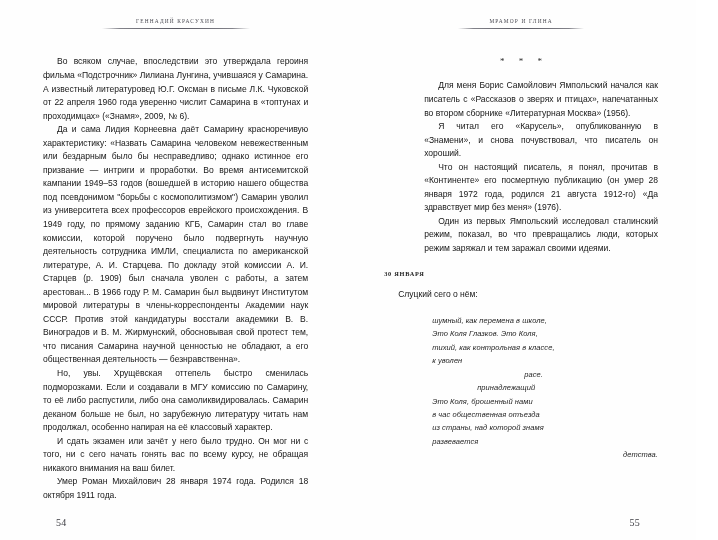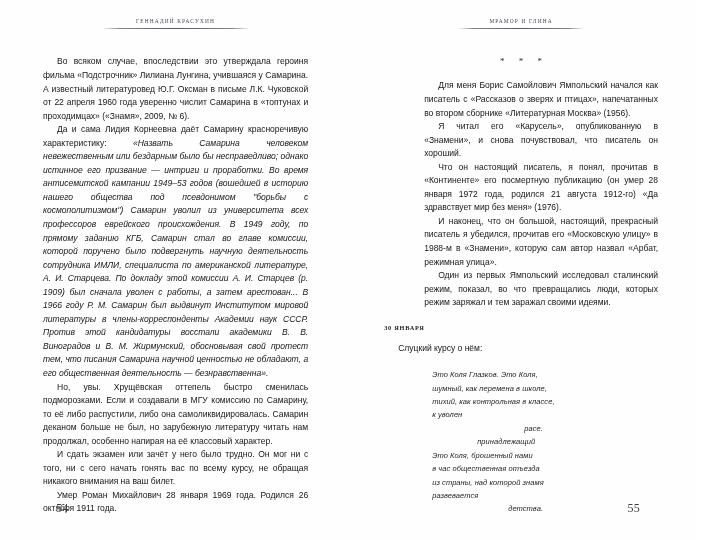--- a/index.html
+++ b/index.html
@@ -69,21 +69,20 @@
     text-align: justify;
     color: #161616;
     letter-spacing: -0.02px;
   }
   .body p {
     margin: 0;
     text-indent: 14px;
   }
 
   .ital {
-    font-style: italic;
   }
 
   
   .asterisks {
     text-align: center;
     font-family: "Liberation Serif", serif;
     font-size: 9px;
     letter-spacing: 6px;
     color: #2c2c2c;
     margin: 1px 0 13px 0;
@@ -111,28 +110,28 @@
     line-height: 13.4px;
     color: #1d1d1d;
     padding-left: 48px;
     letter-spacing: 0.06px;
   }
   .verse .vline { white-space: pre; }
   .vi-0  { padding-left: 0px; }
   .vi-1  { padding-left: 45px; }
   .vi-2  { padding-left: 92px; }
   .vi-3  { padding-left: 47px; }
-  .vi-4  { padding-left: 76px; }
+  .vi-4  { padding-left: 76px; text-align: right; }
 
   
   .folio {
     position: absolute;
-    bottom: 24px;
-    font-family: "Liberation Serif", serif;
-    font-size: 12px;
+    bottom: 12px;
+    font-family: "Liberation Serif", serif;
+    font-size: 10px;
     color: #3c3c42;
     letter-spacing: 0.3px;
   }
   .folio-left  { left: 56px; }
   .folio-right { right: 56px; }
 </style>
 </head>
 <body>
 
 <div class="spread">
@@ -146,21 +145,21 @@
 
     <div class="body">
       <p>Во всяком случае, впоследствии это утверждала героиня фильма «Подстрочник» Лилиана Лунгина, учившаяся у Самарина. А известный литературовед Ю.Г. Оксман в письме Л.К. Чуковской от 22 апреля 1960 года уверенно числит Самарина в «топтунах и проходимцах» («Знамя», 2009, № 6).</p>
 
       <p><span>Да и сама Лидия Корнеевна даёт Самарину красноречивую характеристику: </span><span class="ital">«Назвать Самарина человеком невежественным или бездарным было бы несправедливо; однако истинное его призвание — интриги и проработки. Во время антисемитской кампании 1949–53 годов (вошедшей в историю нашего общества под псевдонимом "борьбы с космополитизмом") Самарин уволил из университета всех профессоров еврейского происхождения. В 1949 году, по прямому заданию КГБ, Самарин стал во главе комиссии, которой поручено было подвергнуть научную деятельность сотрудника ИМЛИ, специалиста по американской литературе, А. И. Старцева. По докладу этой комиссии А. И. Старцев (р. 1909) был сначала уволен с работы, а затем арестован... В 1966 году Р. М. Самарин был выдвинут Институтом мировой литературы в члены-корреспонденты Академии наук СССР. Против этой кандидатуры восстали академики В. В. Виноградов и В. М. Жирмунский, обосновывая свой протест тем, что писания Самарина научной ценностью не обладают, а его общественная деятельность — безнравственна».</span></p>
 
       <p>Но, увы. Хрущёвская оттепель быстро сменилась подморозками. Если и создавали в МГУ комиссию по Самарину, то её либо распустили, либо она самоликвидировалась. Самарин деканом больше не был, но зарубежную литературу читать нам продолжал, особенно напирая на её классовый характер.</p>
 
       <p>И сдать экзамен или зачёт у него было трудно. Он мог ни с того, ни с сего начать гонять вас по всему курсу, не обращая никакого внимания на ваш билет.</p>
 
-      <p>Умер Роман Михайлович 28 января 1969 года. Родился 26 октября 1911 года.</p>
+      <p>Умер Роман Михайлович 28 января 1974 года. Родился 18 октября 1911 года.</p>
     </div>
 
     <div class="folio folio-left">54</div>
   </div>
 
   <div class="page page-right">
 
     <div class="runhead">
       <div class="runhead-text">МРАМОР И ГЛИНА</div>
       <div class="runhead-rule short"></div>
@@ -168,34 +167,33 @@
 
     <div class="asterisks rp-top">* * *</div>
 
     <div class="body" style="margin-top:0;margin-left:40px;">
       <p>Для меня Борис Самойлович Ямпольский начался как писатель с «Рассказов о зверях и птицах», напечатанных во втором сборнике «Литературная Москва» (1956).</p>
 
       <p>Я читал его «Карусель», опубликованную в «Знамени», и снова почувствовал, что писатель он хороший.</p>
 
       <p>Что он настоящий писатель, я понял, прочитав в «Континенте» его посмертную публикацию (он умер 28 января 1972 года, родился 21 августа 1912-го) «Да здравствует мир без меня» (1976).</p>
 
-      <p>И наконец, что он большой, настоящий, прекрасный писатель я убедился, прочитав его «Московскую улицу» в 1988-м в «Знамени», которую сам автор назвал «Арбат, режимная улица».</p>
 
       <p>Один из первых Ямпольский исследовал сталинский режим, показал, во что превращались люди, которых режим заряжал и тем заражал своими идеями.</p>
     </div>
 
     <div class="date-head">30 ЯНВАРЯ</div>
 
     <div class="body" style="margin-top:0;">
-      <p>Слуцкий курсу о нём:</p>
+      <p>Слуцкий сего о нём:</p>
     </div>
 
     <div class="verse">
+      <div class="vline vi-0">шумный, как перемена в школе,</div>
       <div class="vline vi-0">Это Коля Глазков. Это Коля,</div>
-      <div class="vline vi-0">шумный, как перемена в школе,</div>
       <div class="vline vi-0">тихий, как контрольная в классе,</div>
       <div class="vline vi-0">к уволен</div>
       <div class="vline vi-2">расе.</div>
       <div class="vline vi-1">принадлежащий</div>
       <div class="vline vi-0">Это Коля, брошенный нами</div>
       <div class="vline vi-0">в час общественная отъезда</div>
       <div class="vline vi-0">из страны, над которой знамя</div>
       <div class="vline vi-0">развевается</div>
       <div class="vline vi-4">детства.</div>
     </div>

